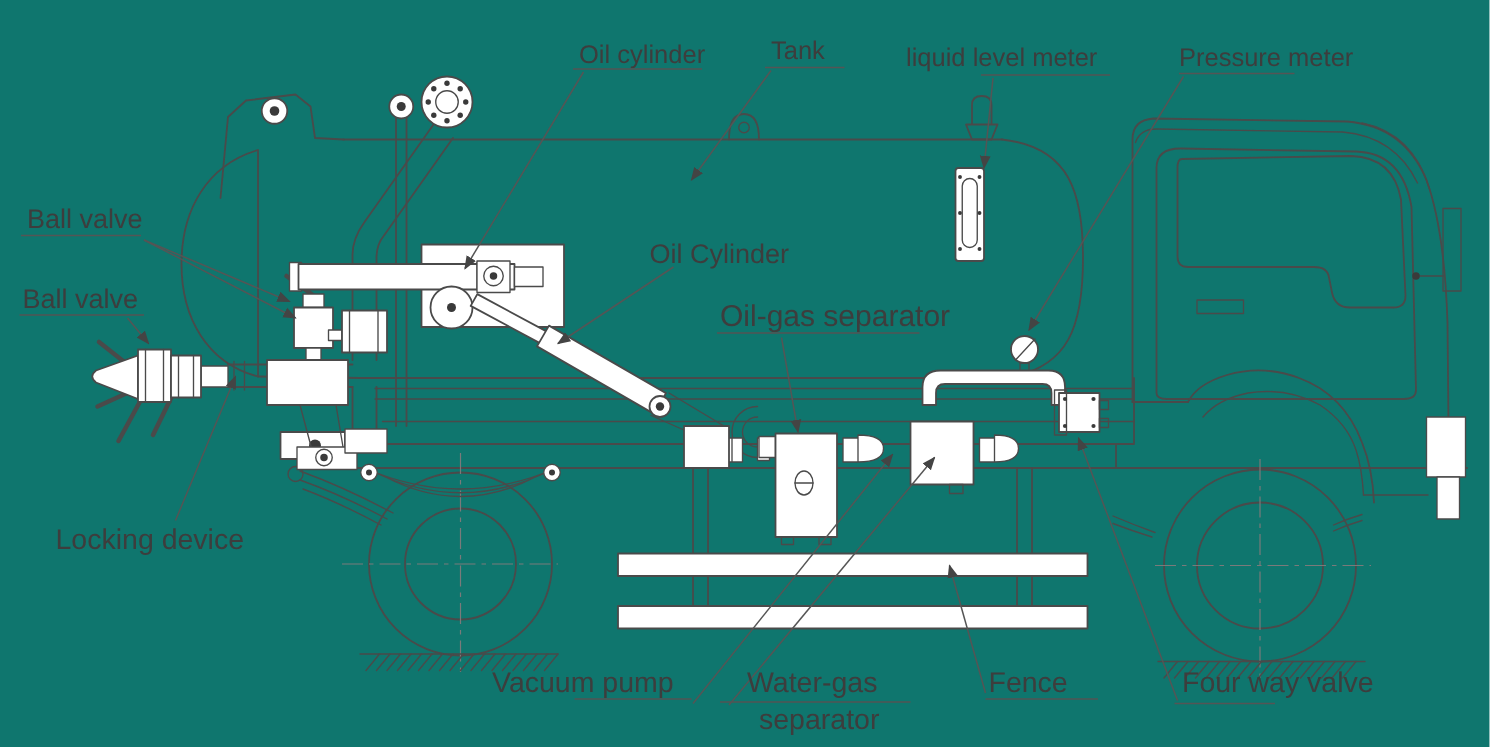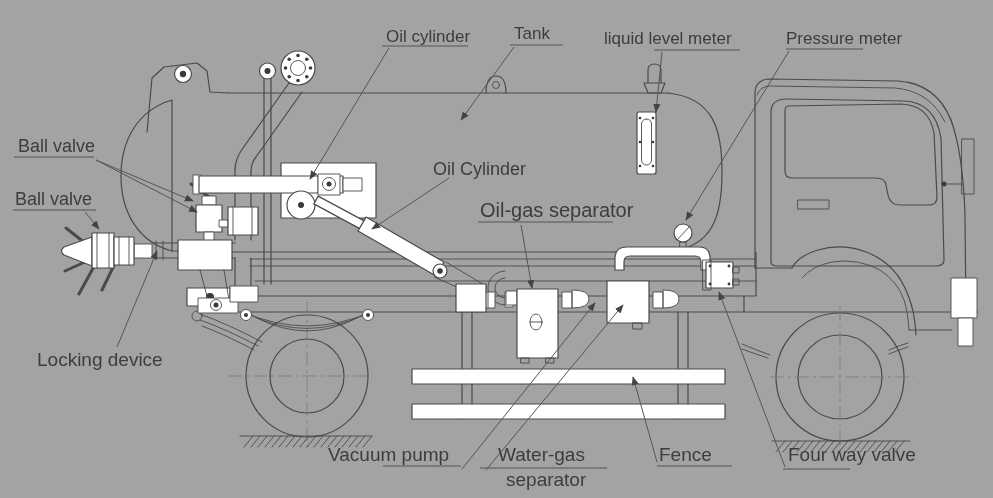--- a/index.html
+++ b/index.html
@@ -1,16 +1,16 @@
 <!DOCTYPE html>
 <html><head>
 <meta charset="utf-8">
 <style>
   html,body{margin:0;padding:0;background:#fff;}
-  .stage{width:993px;height:498px;background:#a3a3a3;position:relative;overflow:hidden;}
+  .stage{width:993px;height:498px;background:#0f766e;position:relative;overflow:hidden;}
   svg{display:block;}
   
   .ln{fill:none;stroke:#4a4a4a;stroke-width:1.2;stroke-linejoin:round;stroke-linecap:round;}
   .w{fill:#ffffff;stroke:#4a4a4a;stroke-width:1.2;stroke-linejoin:round;}
   .thin{stroke-width:0.9;}
   .thick{stroke-width:3;}
   .dk{fill:#3a3a3a;stroke:none;}
   .cl{fill:none;stroke:#7a7a7a;stroke-width:0.8;stroke-dasharray:14 4 3 4;}
   .leader{fill:none;stroke:#555555;stroke-width:1;}
   .ul{stroke:#555555;stroke-width:1.1;}

